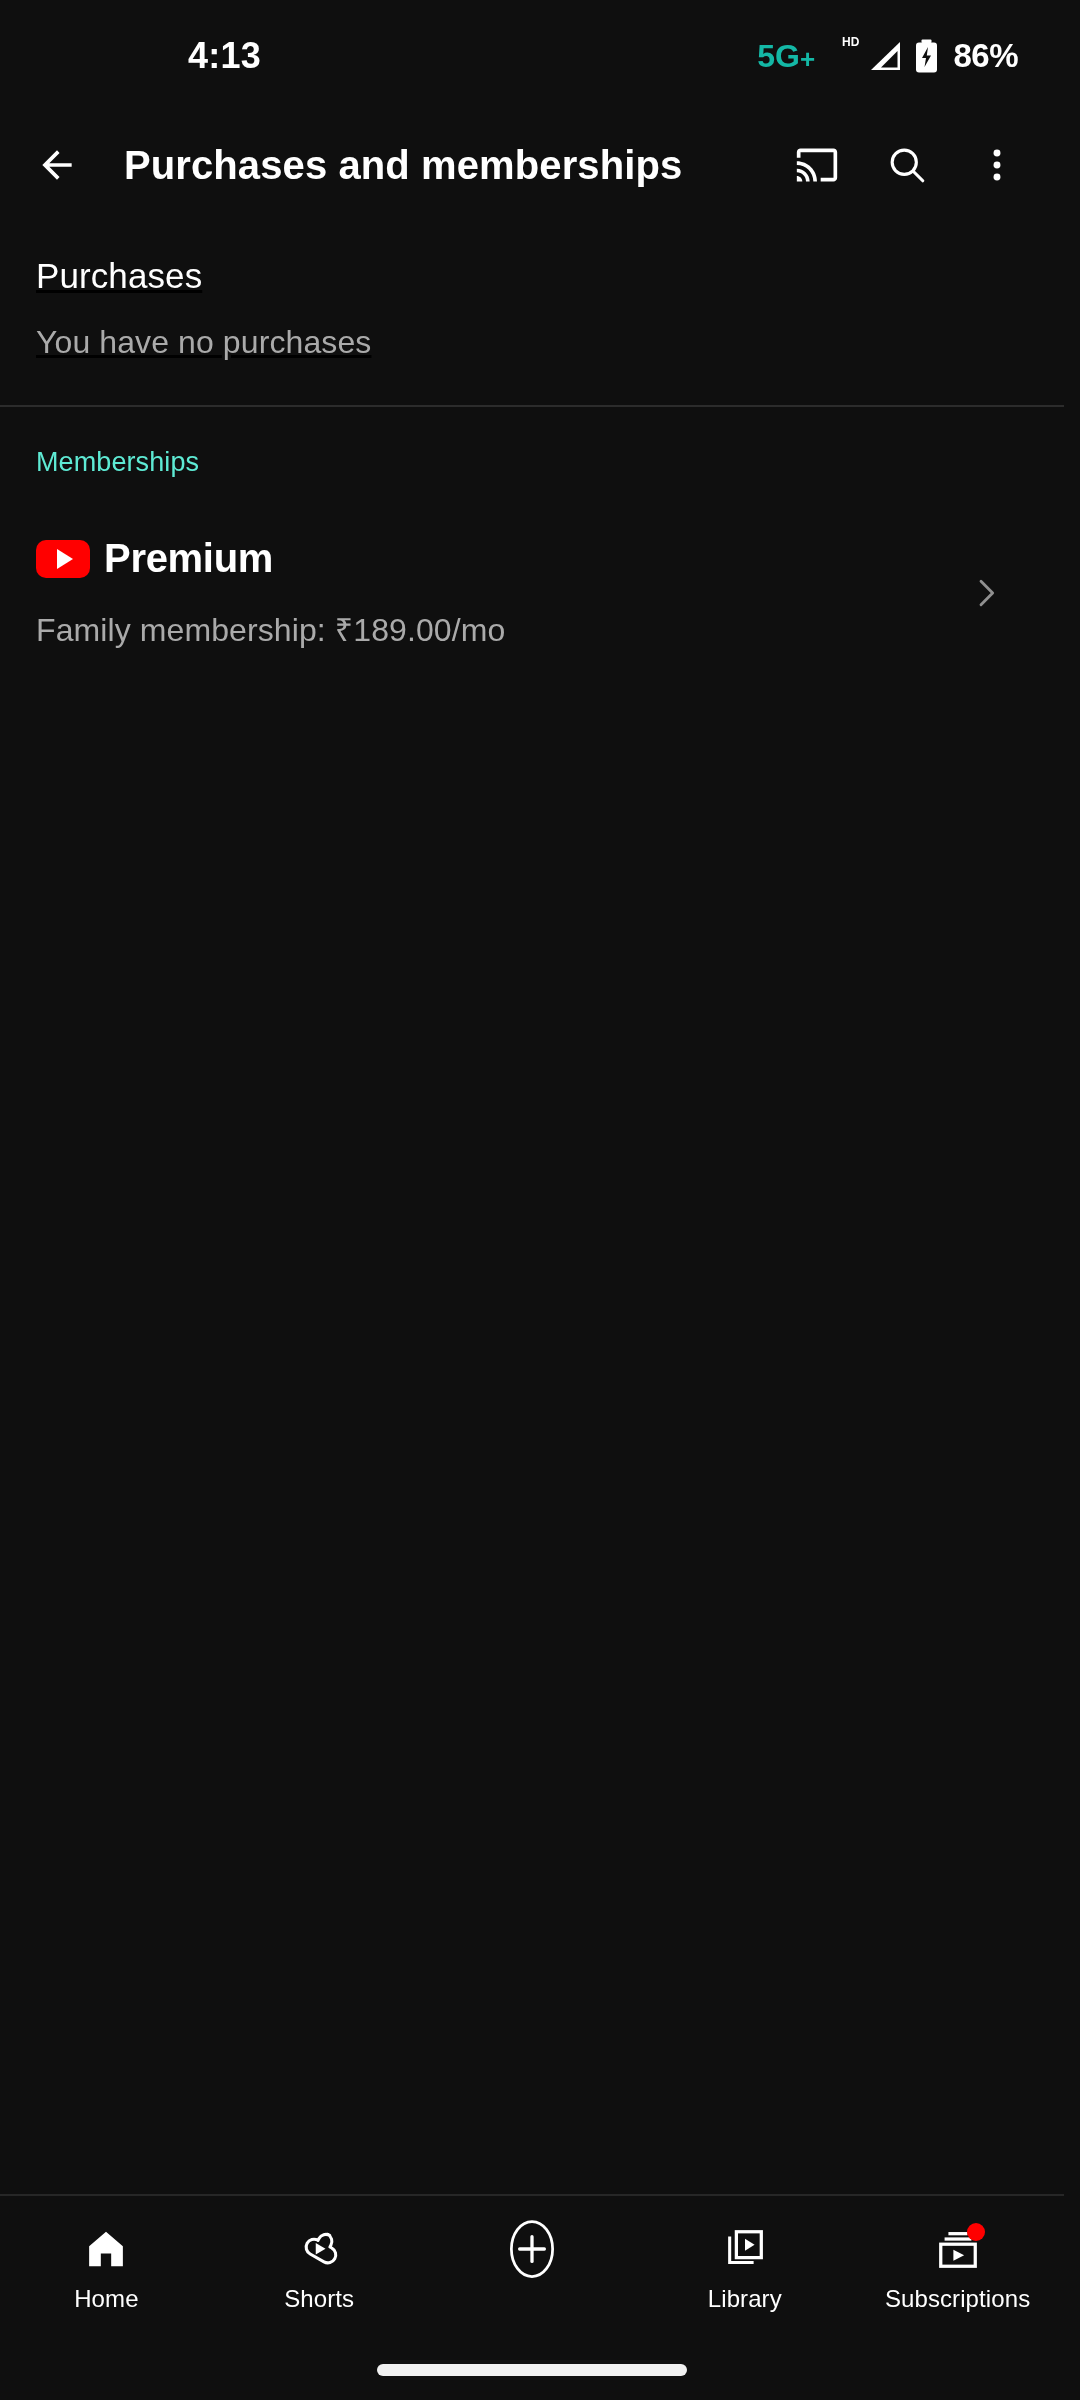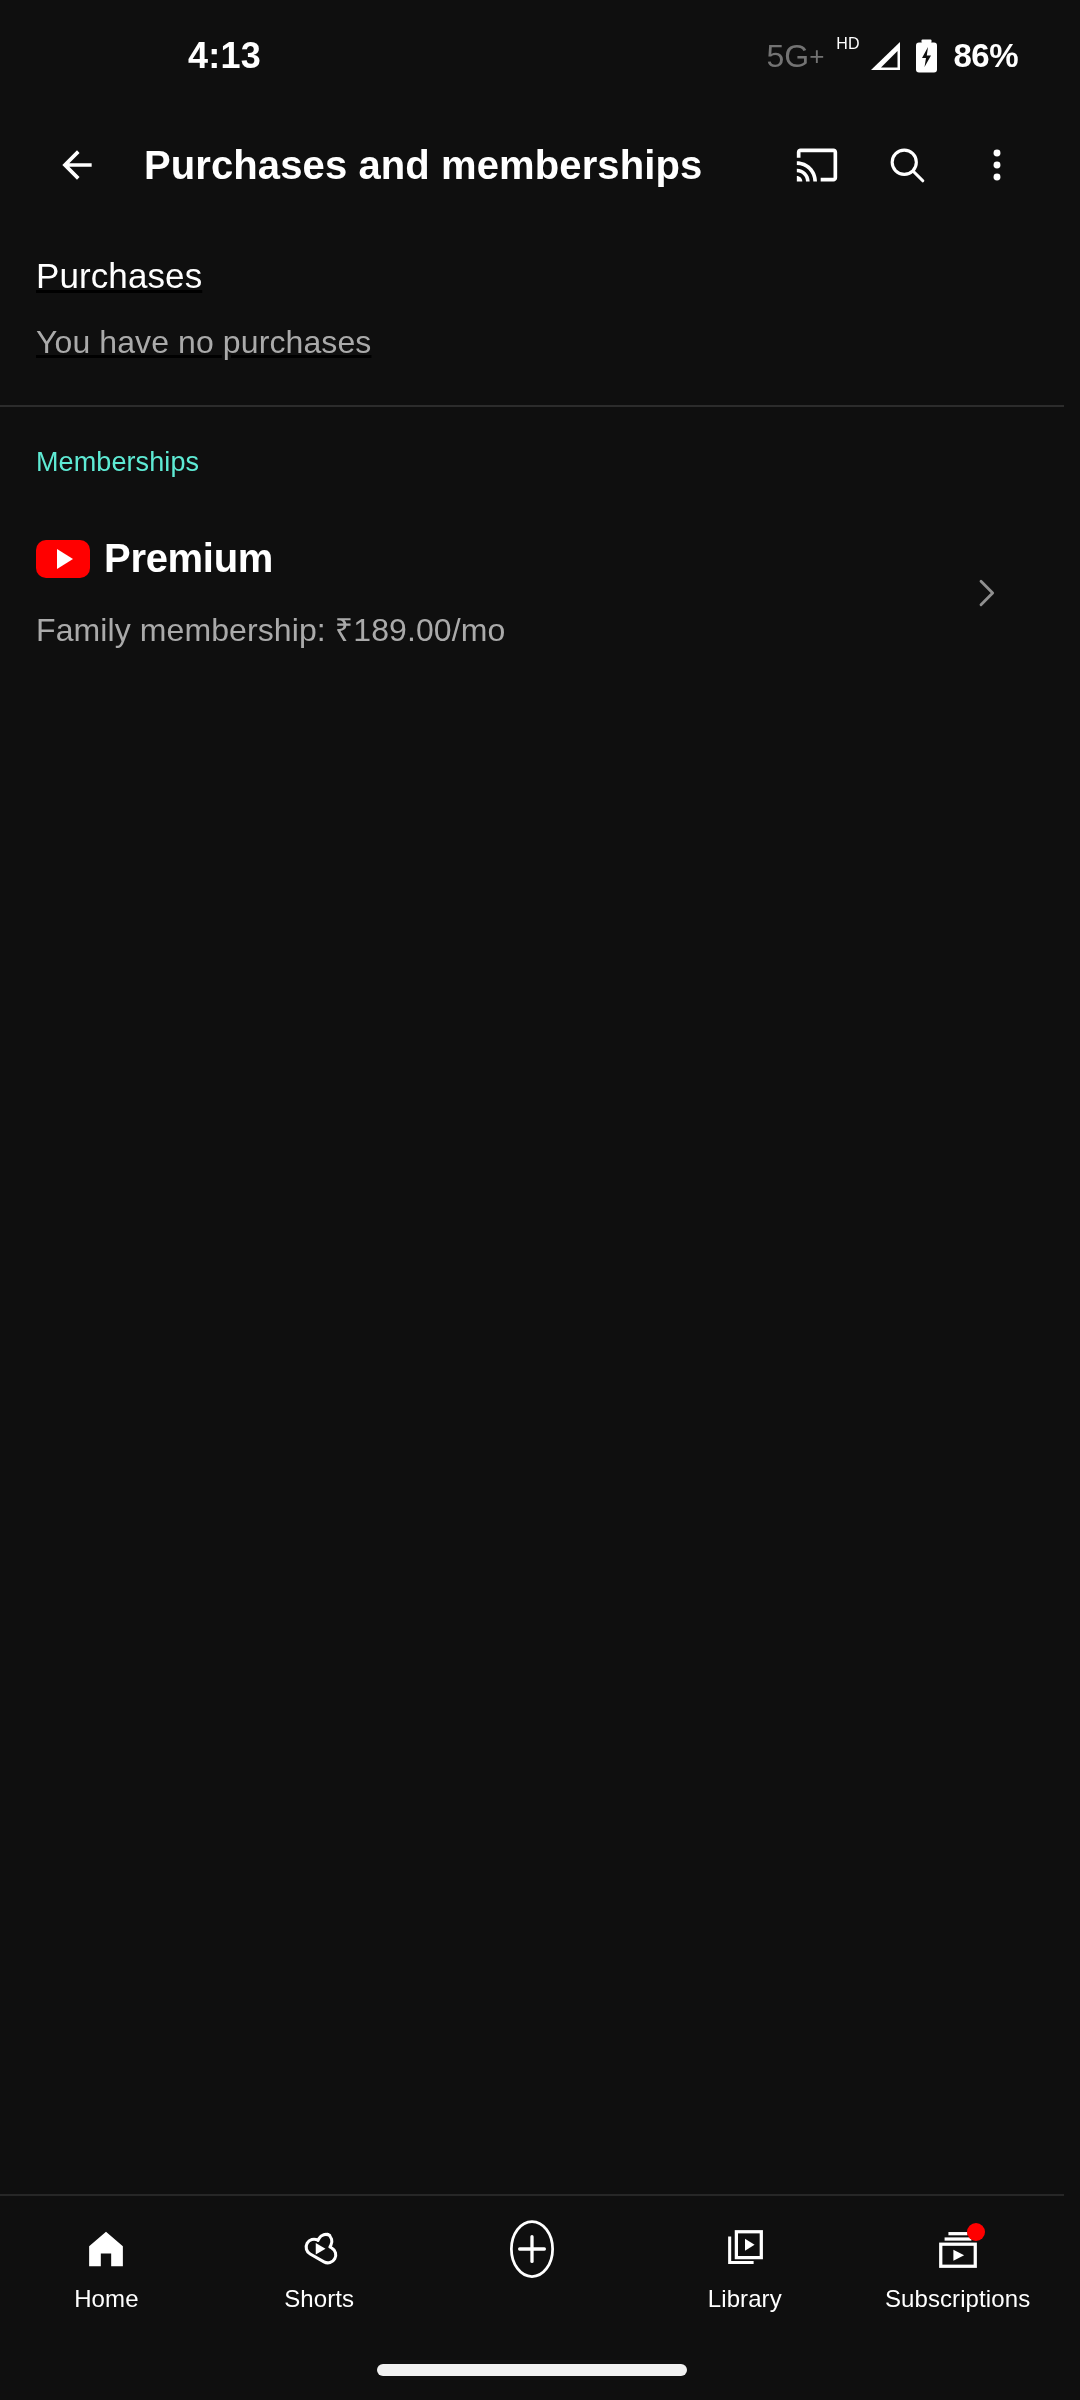--- a/index.html
+++ b/index.html
@@ -33,41 +33,41 @@
     font-weight:bold;
     letter-spacing:0.2px;
   }
   .status-right {
     position:absolute;
     right:46px; top:50%;
     transform:translateY(-50%);
     display:flex; align-items:center; gap:9px;
   }
   .net-label {
-    color:#737373; font-size:32px; font-weight:normal;
-    display:flex; align-items:center; line-height:1;
+    color:#14b8a6; font-size:32px; font-weight:bold;
+    display:flex; align-items:flex-end; line-height:1;
   }
   .net-label .plus { font-size:26px; line-height:1; }
   .hd-sup {
-    color:#fff; font-size:16px; font-weight:normal;
-    align-self:flex-start; margin-left:3px; margin-top:-2px;
+    color:#fff; font-size:12px; font-weight:bold;
+    align-self:flex-start; margin-left:18px; margin-top:-2px;
   }
   .signal-tri { display:block; }
   .battery-icon { display:block; margin-left:3px; }
   .batt-pct {
     color:#fff; font-size:33px; font-weight:bold;
     margin-left:5px; letter-spacing:-0.5px;
   }
 
   
   .app-bar {
     height:106px;
     flex:0 0 106px;
     display:flex; align-items:center;
-    padding:0 30px 0 40px;
+    padding:0 30px 0 20px;
   }
   .icon-btn {
     width:74px; height:74px;
     display:flex; align-items:center; justify-content:center;
     flex:0 0 auto;
   }
   .app-title {
     color:#ffffff;
     font-size:40px;
     font-weight:bold;

